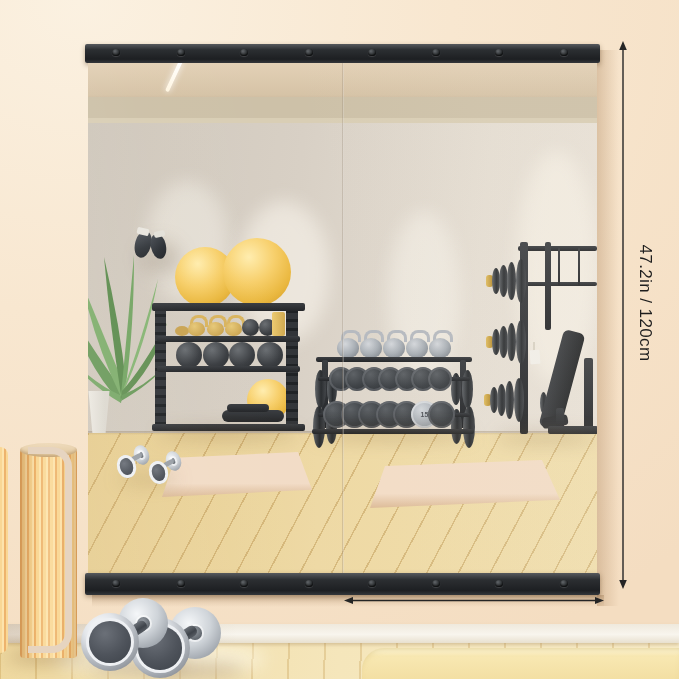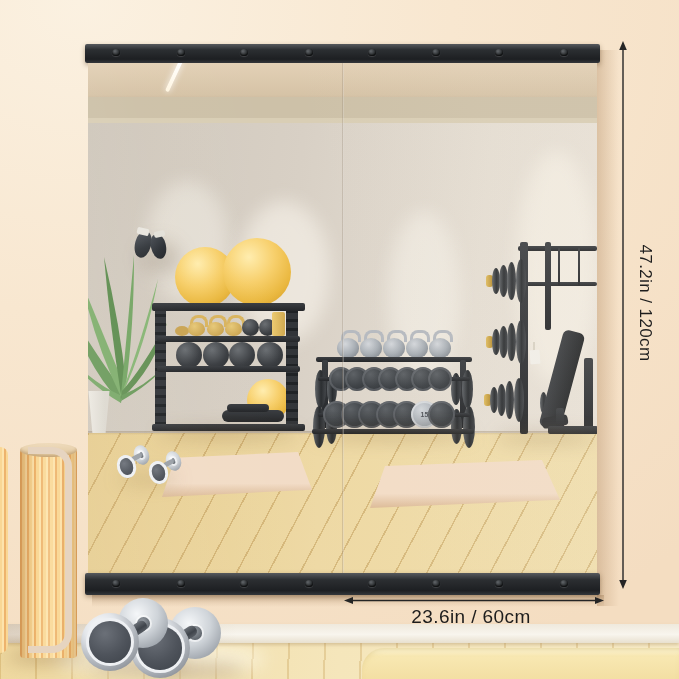--- a/index.html
+++ b/index.html
@@ -280,21 +280,20 @@
       <polygon points="623,41 619.2,50 626.8,50" fill="#252525"></polygon>
       <polygon points="623,589 619.2,580 626.8,580" fill="#252525"></polygon>
     </g>
     <g>
       <line x1="352" y1="600.5" x2="596" y2="600.5" stroke="#252525" stroke-width="1.4"></line>
       <polygon points="344,600.5 353,597 353,604" fill="#252525"></polygon>
       <polygon points="604,600.5 595,597 595,604" fill="#252525"></polygon>
     </g>
   </svg>
   <div class="label" style="left:645px;top:303px;transform:translate(-50%,-50%) rotate(90deg);font-size:17px;">47.2in / 120cm</div>
-  <div class="label" style="left:471px;top:617px;transform:translate(-50%,-50%);font-size:19px;">23.6in / 60cm</div>
 
   <div class="pool" style="left:6px;top:650px;width:84px;height:13px;background:rgba(130,95,55,.4);"></div>
   <div class="a slatwood" style="left:-10px;top:447px;width:18px;height:206px;border-radius:0 8px 8px 0;"></div>
   <div>
     <div class="a slatwood" style="left:20px;top:449px;width:57px;height:209px;border-radius:4px;"></div>
     <div class="a" style="left:20px;top:449px;width:57px;height:209px;border-radius:4px;
                 background:linear-gradient(90deg,rgba(160,100,40,.35),rgba(160,100,40,0) 28%,rgba(255,240,200,.25) 50%,rgba(160,100,40,0) 72%,rgba(160,100,40,.3));"></div>
     <div class="a" style="left:20px;top:443px;width:57px;height:14px;border-radius:50%;
                 background:linear-gradient(180deg,#efdcbd,#e0c79e);box-shadow:inset 0 -2px 3px rgba(150,105,50,.35);"></div>
     <div class="a" style="left:28px;top:447px;width:44px;height:206px;border:7px solid #e6d4c0;border-left:none;

